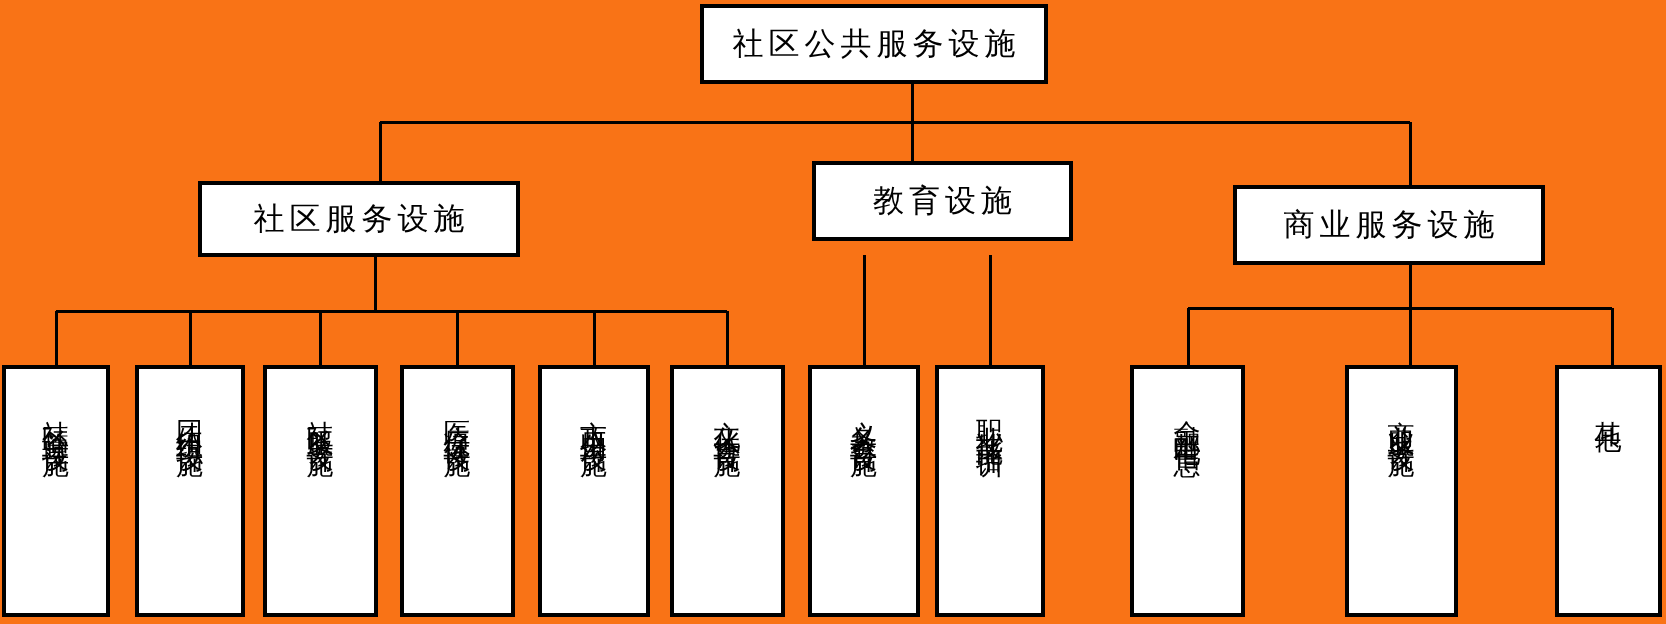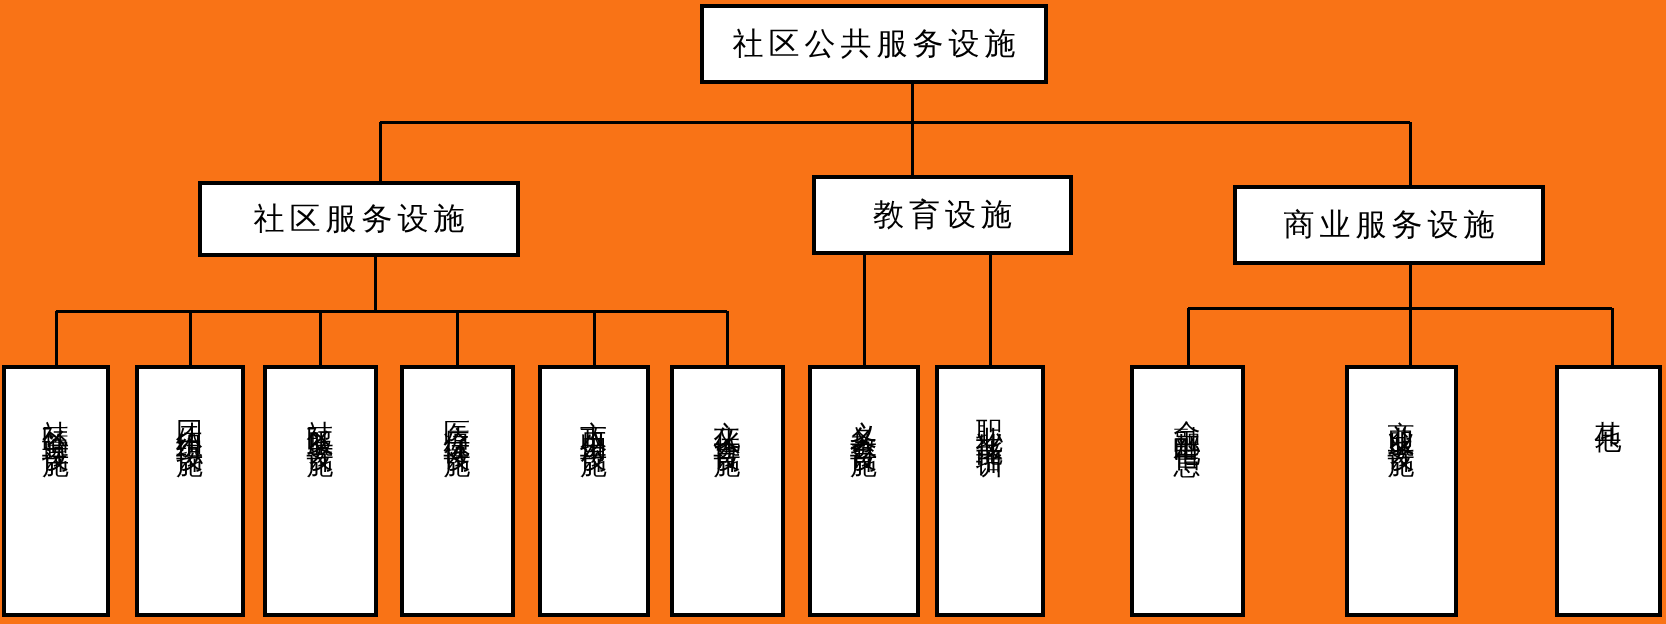--- a/index.html
+++ b/index.html
@@ -42,21 +42,21 @@
     writing-mode: vertical-rl;
     text-orientation: upright;
     padding-top: 30px;
     font-size: 27px;
     letter-spacing: 6px;
     line-height: 1;
   }
   
   .n-root { left: 700px;  top: 4px;   width: 348px; height: 80px; }
   .n-a    { left: 198px;  top: 181px; width: 322px; height: 76px; }
-  .n-b    { left: 812px;  top: 175px; width: 261px; height: 80px; }
+  .n-b    { left: 812px;  top: 161px; width: 261px; height: 80px; }
   .n-c    { left: 1233px; top: 185px; width: 312px; height: 80px; }
   .l-1  { left: 2px;    width: 108px; }
   .l-2  { left: 135px;  width: 110px; }
   .l-3  { left: 263px;  width: 115px; }
   .l-4  { left: 400px;  width: 115px; }
   .l-5  { left: 538px;  width: 112px; }
   .l-6  { left: 670px;  width: 115px; }
   .l-7  { left: 808px;  width: 112px; }
   .l-8  { left: 935px;  width: 110px; }
   .l-9  { left: 1130px; width: 115px; }

